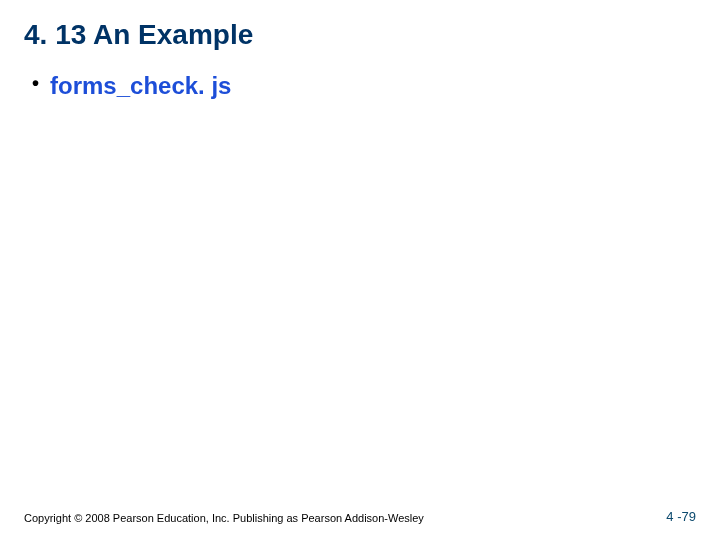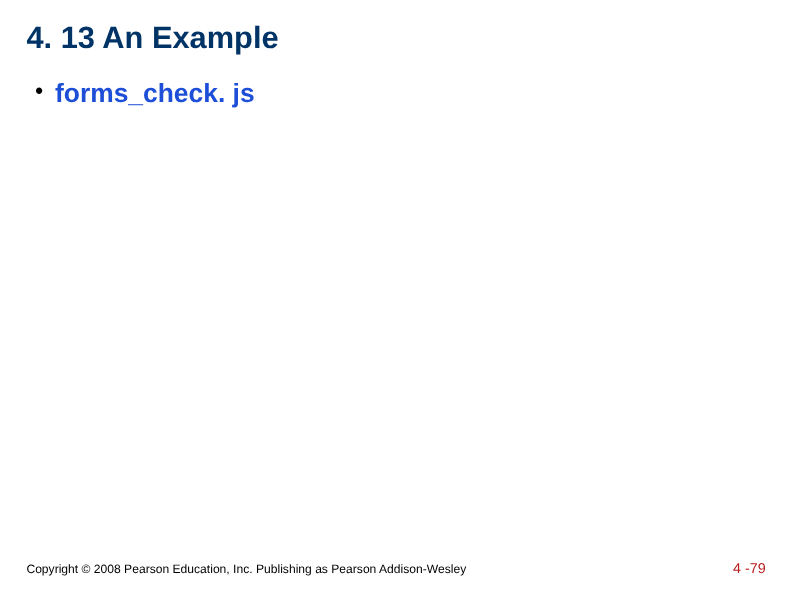--- a/index.html
+++ b/index.html
@@ -57,21 +57,21 @@
       display: flex;
       justify-content: space-between;
       align-items: flex-end;
     }
     .copyright {
       font-size: 11px;
       color: #000000;
     }
     .page-number {
       font-size: 13px;
-      color: #b91c1c;
+      color: #0c4a6e;
     }
   </style>
 </head>
 <body>
 
 <div class="slide">
   <h1 class="title">4. 13 An Example</h1>
   <ul class="bullets">
     <li>forms_check. js</li>
   </ul>

